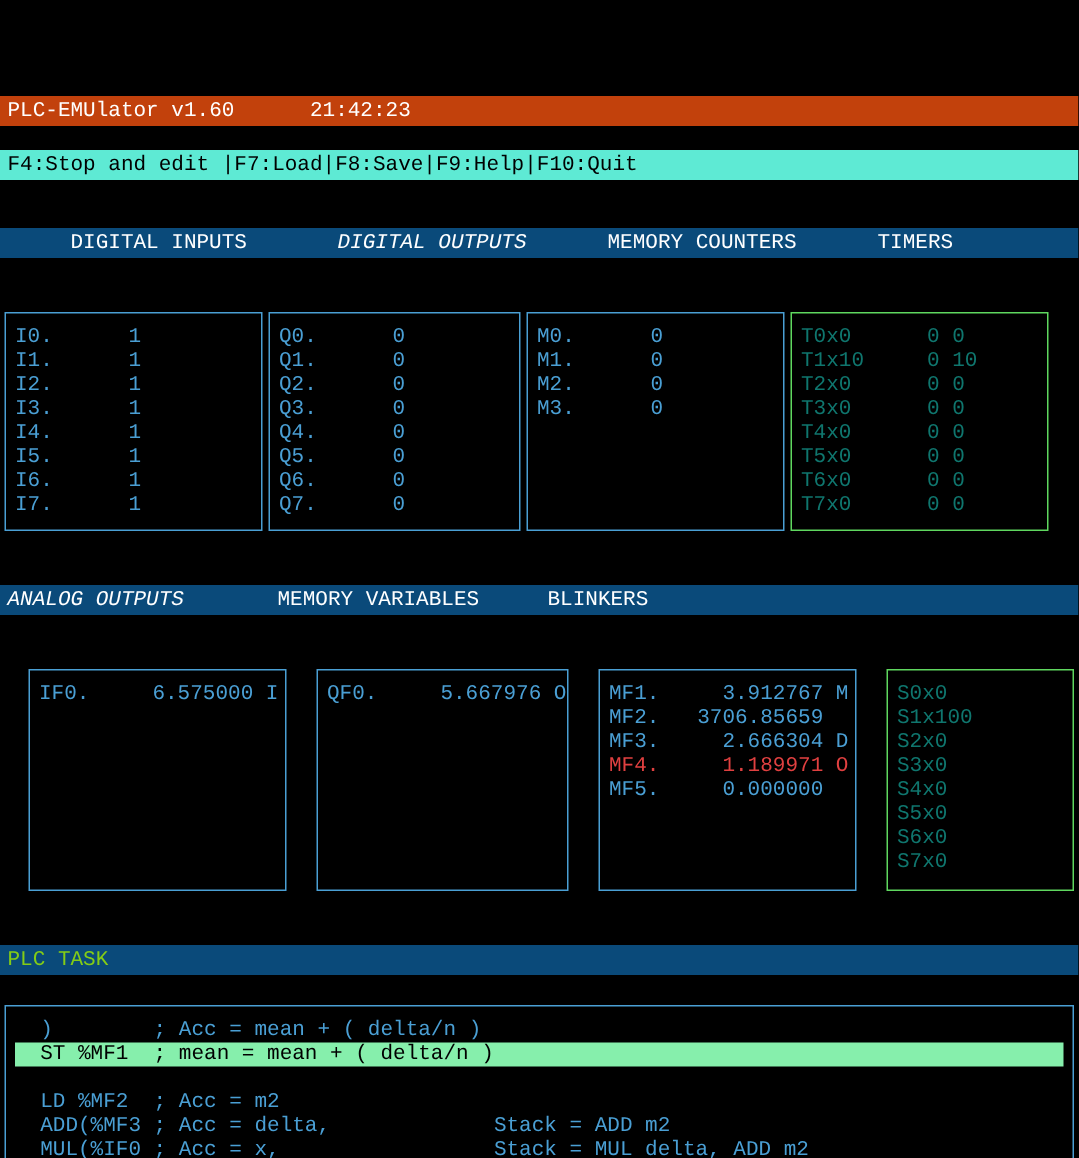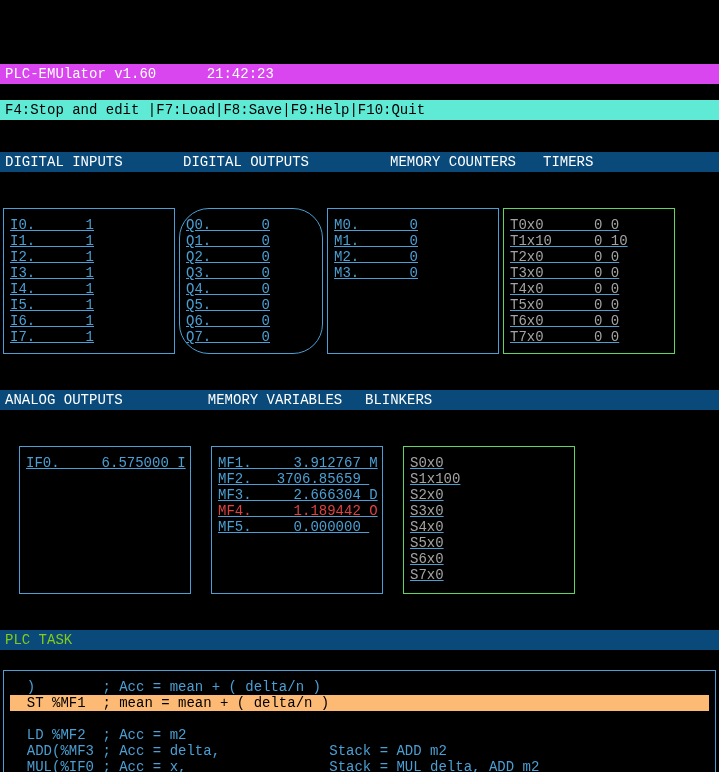--- a/index.html
+++ b/index.html
@@ -6,55 +6,54 @@
 body {
   background: #000;
   font-family: 'Courier New', monospace;
   font-size: 14px;
   width: 719px;
   height: 772px;
   color: #4a9fd4;
   overflow: hidden;
   white-space: pre;
 }
-.title-bar { background: #d946ef; color: #fff; padding: 2px 5px; }
+.title-bar { background: #c2410c; color: #fff; padding: 2px 5px; }
 .fn-bar { background: #5eead4; color: #000; padding: 2px 5px; }
 .section-headers {
   background: #0a4a7a; color: #fff; padding: 2px 5px;
   display: flex;
 }
-.sh-di { width: 178px; }
-.sh-do { width: 180px; }
-.sh-mc { width: 180px; text-align: center; }
+.sh-di { width: 178px; margin-left: 42px; }
+.sh-do { width: 180px; font-style: italic; }
+.sh-mc { width: 180px; }
 .sh-t  { }
 .panels {
   display: flex;
   gap: 4px;
   padding: 4px 3px;
-  text-decoration: underline;
 }
 .panel {
   border: 1px solid #4a9fd4;
   padding: 8px 6px;
   min-height: 10px;
 }
 .p1 { width: 172px; }
-.p2 { width: 144px; border-radius: 30px; }
+.p2 { width: 168px; }
 .p3 { width: 172px; }
-.p4 { width: 172px; color: #a3a3a3; border-color: #5fd75f; }
+.p4 { width: 172px; color: #0f766e; border-color: #5fd75f; }
 .row2 .panel { height: 148px; margin-left: 16px; }
 .task-header { background: #0a4a7a; color: #84cc16; padding: 2px 5px; }
 .code-area {
   border: 1px solid #4a9fd4;
   margin: 4px 3px;
   padding: 8px 6px;
   height: 320px;
 }
 .codeline { }
-.highlight { background: #fdba74; color: #000; display: block; }
+.highlight { background: #86efac; color: #000; display: block; }
 .red { color: #e04040; }
 </style>
 </head>
 <body>
 
 
 
 <div class="title-bar">PLC-EMUlator v1.60      21:42:23</div>
 <div class="fn-bar">F4:Stop and edit |F7:Load|F8:Save|F9:Help|F10:Quit</div>
 
@@ -97,21 +96,22 @@
 </div>
 
 <div class="section-headers">
   <span class="sh-do">ANALOG OUTPUTS</span>
   <span class="sh-mc">MEMORY VARIABLES</span>
   <span class="sh-t">BLINKERS</span>
 </div>
 
 <div class="panels row2">
   <div class="panel p1" id="panel-ai">IF0.     6.575000 I</div>
-  <div class="panel p3" id="panel-mv"><div>MF1.     3.912767 M</div><div>MF2.   3706.85659 </div><div>MF3.     2.666304 D</div><div class="red">MF4.     1.189442 O</div><div>MF5.     0.000000 </div></div>
+  <div class="panel p2" id="panel-ao">QF0.     5.667976 O</div>
+  <div class="panel p3" id="panel-mv"><div>MF1.     3.912767 M</div><div>MF2.   3706.85659 </div><div>MF3.     2.666304 D</div><div class="red">MF4.     1.189971 O</div><div>MF5.     0.000000 </div></div>
   <div class="panel p4" id="panel-blinkers">S0x0
 S1x100
 S2x0
 S3x0
 S4x0
 S5x0
 S6x0
 S7x0</div>
 </div>
 

